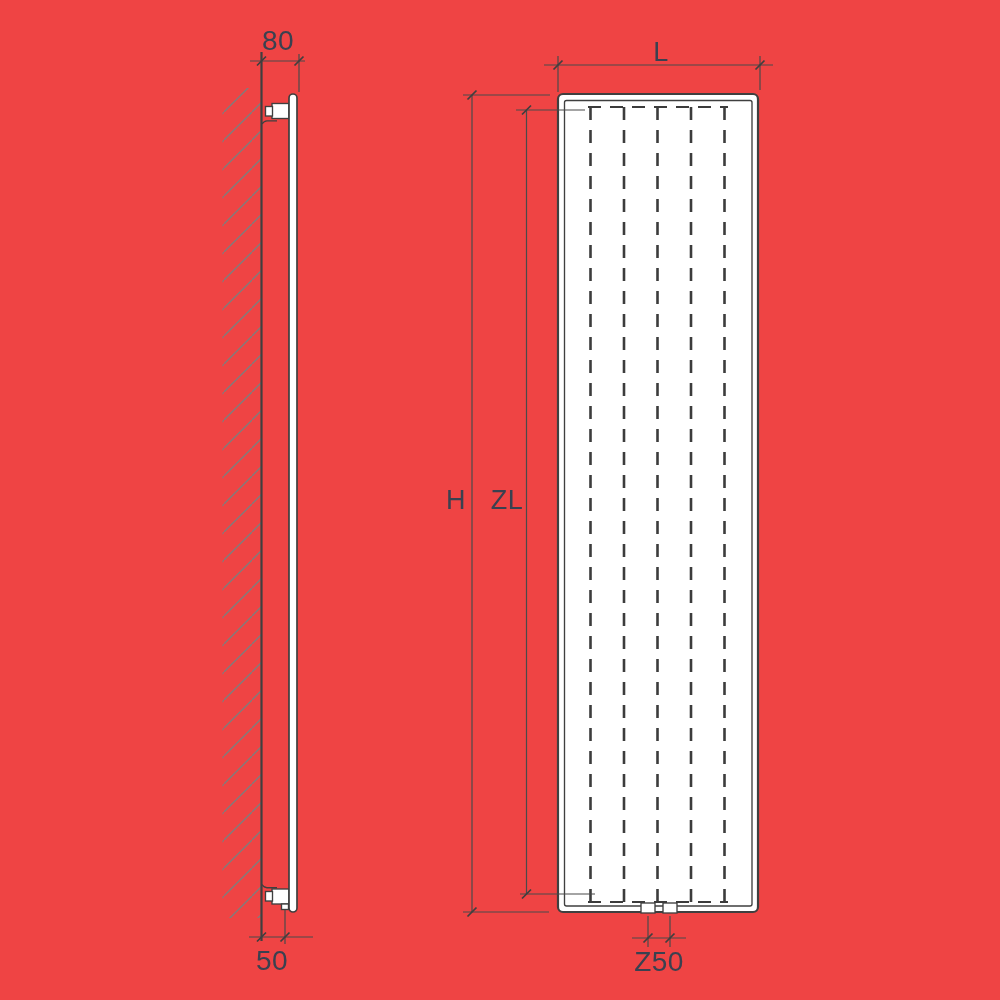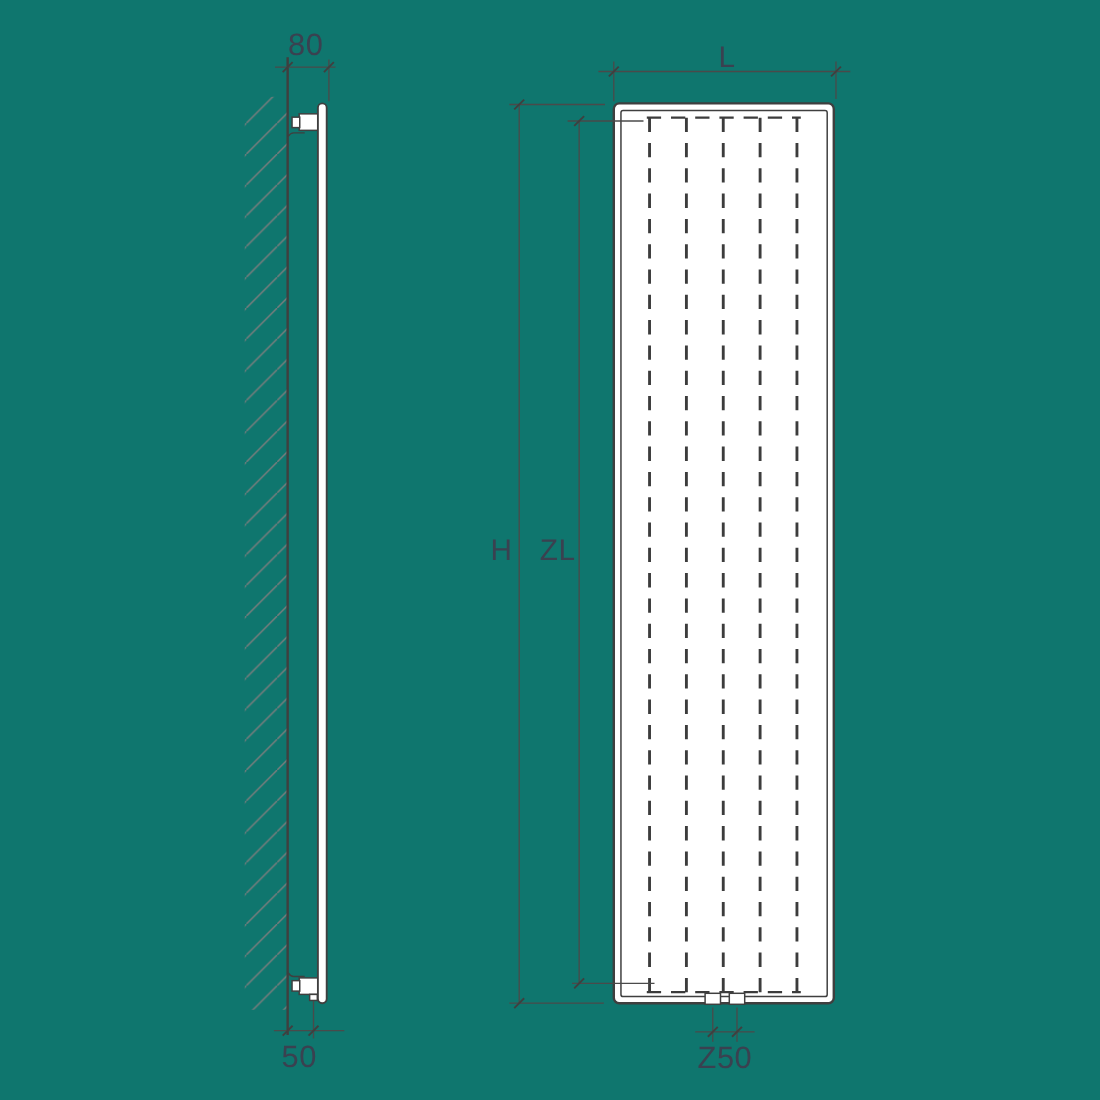--- a/index.html
+++ b/index.html
@@ -4,21 +4,21 @@
 <style>
   html, body {
     margin: 0;
     padding: 0;
     background: #ffffff;
   }
   .canvas {
     position: relative;
     width: 1000px;
     height: 1000px;
-    background: #0f766e;
+    background: #ef4444;
     font-family: "Liberation Sans", sans-serif;
     overflow: hidden;
   }
   svg { display: block; }
   .obj  { stroke: #3f3f3f; stroke-width: 1.7; fill: none; }
   .obj-fill { stroke: #3f3f3f; stroke-width: 1.7; fill: #ffffff; }
   .thick { stroke-width: 2.2; }
   .thin  { stroke-width: 1.35; }
   .dim   { stroke: #4a4a4a; stroke-width: 1.2; fill: none; }
   .tick  { stroke: #3f3f3f; stroke-width: 1.7; }

